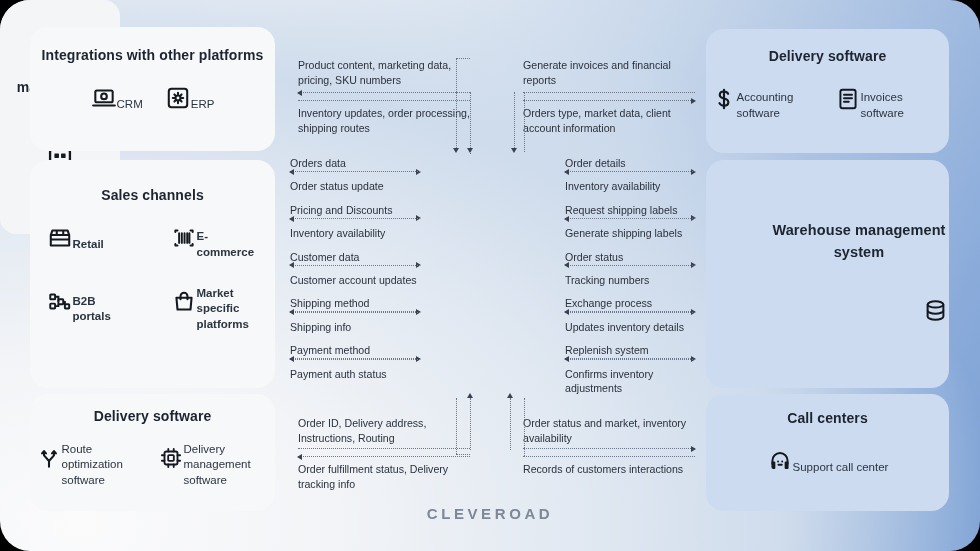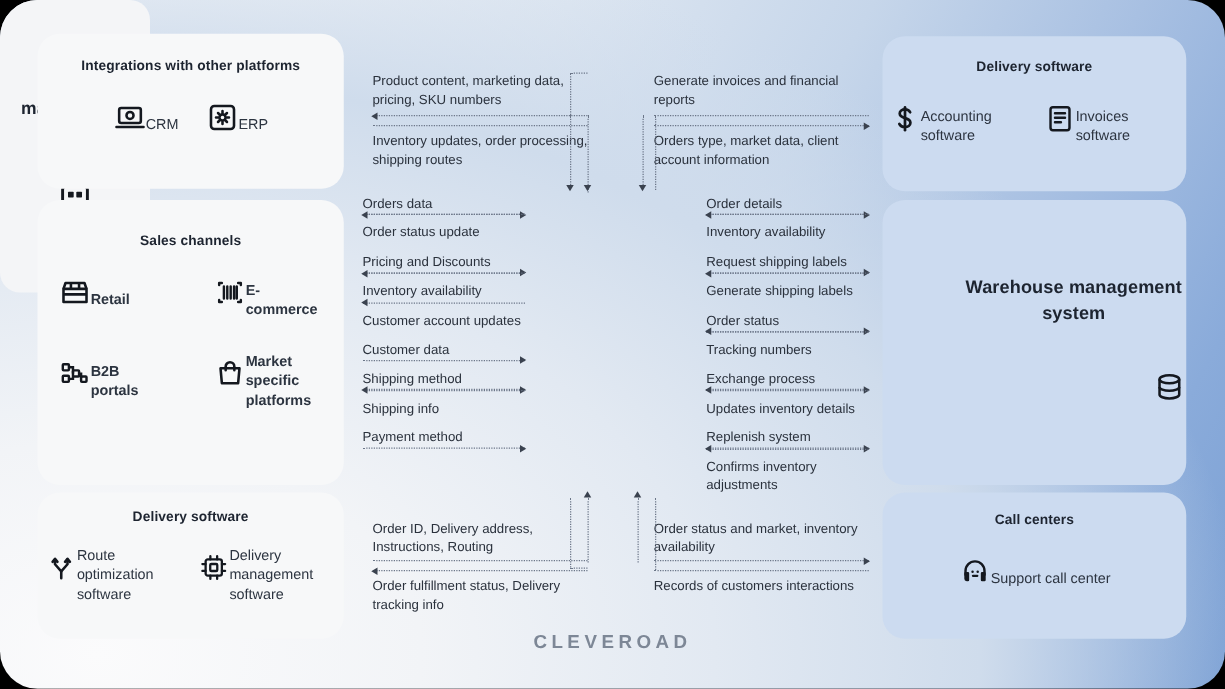--- a/index.html
+++ b/index.html
@@ -30,21 +30,21 @@
     border-radius: 18px;
   }
   .card-light {
     background: #f7f8f9;
   }
   .card-blue {
     background: #ccdbf0;
   }
   .card-title {
     text-align: center;
-    font-size: 11px;
+    font-size: 14px;
     font-weight: bold;
     color: #1d2430;
     letter-spacing: 0.1px;
   }
   .items {
     display: flex;
     justify-content: center;
   }
   .item {
     display: flex;
@@ -400,47 +400,53 @@
           <span class="arrow right" style="top: -3.5px;"></span>
         </div>
       </div>
       <div class="flowrow" style="height: 23.4px;">
         <span class="ftext">Inventory availability</span>
         <div class="dline" style="top: -8px;">
           <span class="arrow left" style="top: -3.5px;"></span>
         </div>
       </div>
       <div class="flowrow" style="height: 23.4px;">
+        <span class="ftext">Customer data</span>
+        <div class="dline" style="top: 15px;">
+          <span class="arrow right" style="top: -3.5px;"></span>
+        </div>
+      </div>
+      <div class="flowrow" style="height: 23.4px;">
         <span class="ftext">Customer account updates</span>
         <div class="dline" style="top: -8px;">
           <span class="arrow left" style="top: -3.5px;"></span>
         </div>
       </div>
       <div class="flowrow" style="height: 23.4px;">
-        <span class="ftext">Customer data</span>
-        <div class="dline" style="top: 15px;">
-          <span class="arrow right" style="top: -3.5px;"></span>
-        </div>
-      </div>
-      <div class="flowrow" style="height: 23.4px;">
         <span class="ftext">Shipping method</span>
         <div class="dline" style="top: 15px;">
           <span class="arrow right" style="top: -3.5px;"></span>
         </div>
       </div>
       <div class="flowrow" style="height: 23.4px;">
         <span class="ftext">Shipping info</span>
         <div class="dline" style="top: -8px;">
           <span class="arrow left" style="top: -3.5px;"></span>
         </div>
       </div>
       <div class="flowrow" style="height: 23.4px;">
         <span class="ftext">Payment method</span>
         <div class="dline" style="top: 15px;">
           <span class="arrow right" style="top: -3.5px;"></span>
+        </div>
+      </div>
+      <div class="flowrow" style="height: 23.4px;">
+        <span class="ftext">Payment auth status</span>
+        <div class="dline" style="top: -8px;">
+          <span class="arrow left" style="top: -3.5px;"></span>
         </div>
       </div>
     </div>
 
   <div class="flowcol" id="flow-right-mid">
       <div class="flowrow" style="height: 23.4px;">
         <span class="ftext">Order details</span>
         <div class="dline" style="top: 15px;">
           <span class="arrow right" style="top: -3.5px;"></span>
         </div>

